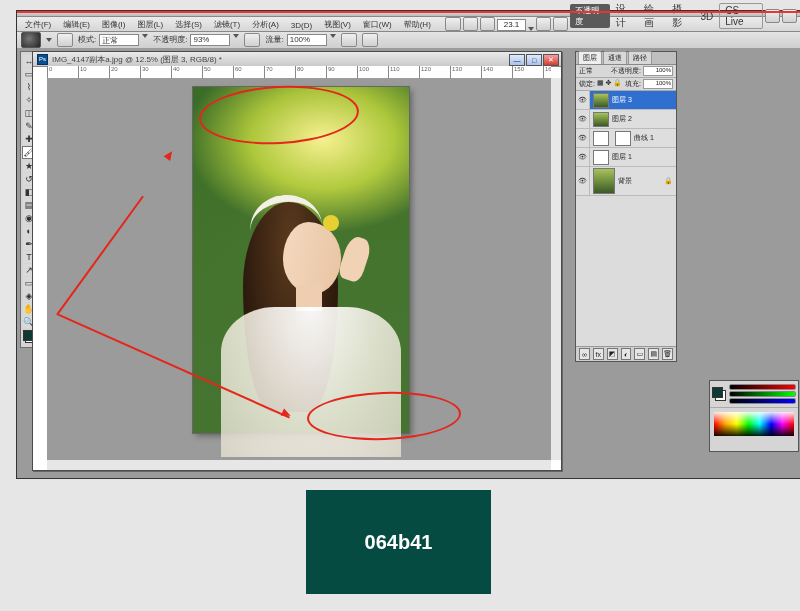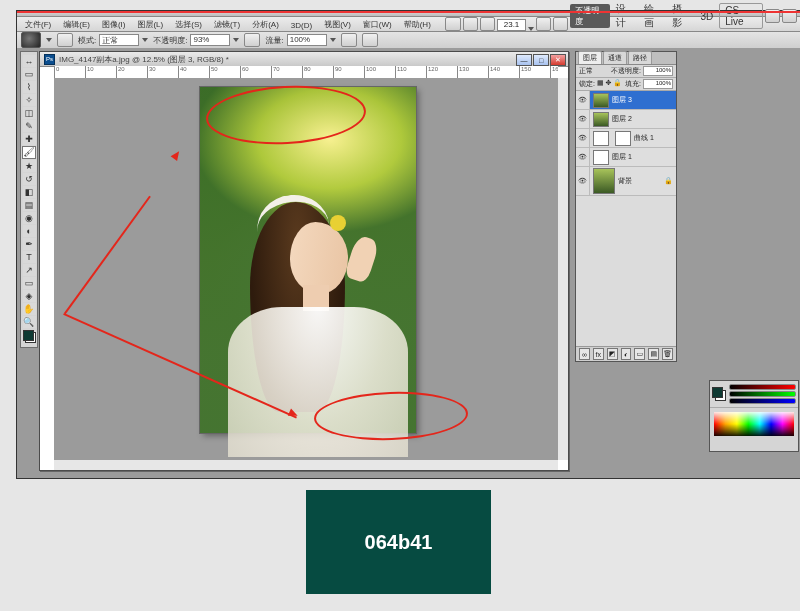--- a/index.html
+++ b/index.html
@@ -5,36 +5,36 @@
   html,body{margin:0;padding:0;width:800px;height:611px;background:#e6e6e6;font-family:"Microsoft YaHei",SimSun,Arial,sans-serif;font-size:9px;color:#222;overflow:hidden}
   .app{position:absolute;left:16px;top:10px;width:783px;height:467px;background:#9b9b9b;border:1px solid #333}
   .titlebar{height:5px;background:linear-gradient(#d9d9d9,#bcbcbc);border-bottom:1px solid #888}
   .titlehl{position:absolute;left:0;top:0;width:100%;height:2px;background:#e33}
   .menubar{height:14px;background:linear-gradient(#ececec,#d6d6d6);border-bottom:1px solid #888;display:flex;align-items:flex-end;padding:0 3px;gap:2px}
   .menu-item{padding:1px 5px;color:#333;font-size:8px;white-space:nowrap}
   .menu-right{margin-left:auto;display:flex;align-items:center;gap:2px}
   .pill{background:#5a5a5a;color:#fff;border-radius:2px;padding:1px 5px;font-size:8px}
   .txtbtn{padding:1px 4px;font-size:10px;color:#333}
   .optbar{height:16px;background:linear-gradient(#e4e4e4,#cfcfcf);border-bottom:1px solid #777;display:flex;align-items:center;padding:0 4px;gap:5px;font-size:8px;color:#333}
-  .opt-chip{display:inline-flex;align-items:center;gap:3px}
+  .opt-chip{display:inline-flex;align-items:flex-start;gap:3px}
   .opt-swatch{width:18px;height:14px;background:radial-gradient(circle at 40% 40%,#777,#222);border:1px solid #555;border-radius:2px}
   .opt-input{width:34px;height:10px;background:#fff;border:1px solid #888;font-size:8px;padding:0 2px}
   .tri{width:0;height:0;border-left:3px solid transparent;border-right:3px solid transparent;border-top:4px solid #555;display:inline-block}
   .iconbtn{width:14px;height:12px;background:linear-gradient(#f0f0f0,#d0d0d0);border:1px solid #888;border-radius:2px}
   
   .workspace{position:absolute;left:0;top:37px;right:0;bottom:0;background:#9b9b9b}
   
   .toolbox{position:absolute;left:3px;top:3px;width:16px;background:#d5d5d5;border:1px solid #6e6e6e;display:flex;flex-direction:column;align-items:center;padding:2px 0}
   .tool{width:13px;height:12px;margin:0.5px 0;display:flex;align-items:center;justify-content:center;font-size:9px;color:#333;background:#d9d9d9}
   .tool.sel{background:#fff;border:1px solid #777;width:12px;height:11px}
   .color-well{width:13px;height:13px;margin:2px 0;position:relative}
   .cw-back{position:absolute;right:0;bottom:0;width:9px;height:9px;background:#fff;border:1px solid #333}
   .cw-front{position:absolute;left:0;top:0;width:9px;height:9px;background:#0e3a33;border:1px solid #333}
   
-  .doc{position:absolute;left:22px;top:3px;width:528px;height:418px;background:#fff;border:1px solid #4b4b4b;box-shadow:1px 1px 0 #666}
+  .doc{position:absolute;left:15px;top:3px;width:528px;height:418px;background:#fff;border:1px solid #4b4b4b;box-shadow:1px 1px 0 #666}
   .doc-wc{position:absolute;right:2px;top:2px;display:flex;gap:1px}
   .wcbtn{width:14px;height:10px;border:1px solid #555;font-size:7px;display:flex;align-items:center;justify-content:center}
   .wc-min{background:linear-gradient(#dfeafd,#a8c2ef)}
   .wc-max{background:linear-gradient(#dfeafd,#a8c2ef)}
   .wc-close{background:linear-gradient(#f3a1a1,#d43b2f);color:#fff}
   .doc-title{height:14px;background:linear-gradient(#eaeaea,#c9c9c9);border-bottom:1px solid #888;display:flex;align-items:center;padding:0 4px;font-size:8px;color:#444;gap:4px}
   .ps-badge{width:9px;height:9px;background:#0b4e8f;border:1px solid #05315a;font-size:6px;color:#fff;display:flex;align-items:center;justify-content:center}
   .ruler-h{position:absolute;left:14px;right:10px;top:14px;height:12px;background:#fff;border-bottom:1px solid #aaa;overflow:hidden}
   .ruler-v{position:absolute;left:0;top:26px;bottom:10px;width:14px;background:#fff;border-right:1px solid #aaa}
   .tick{position:absolute;top:0;height:12px;border-left:1px solid #888;font-size:6px;color:#666;padding-left:1px}

